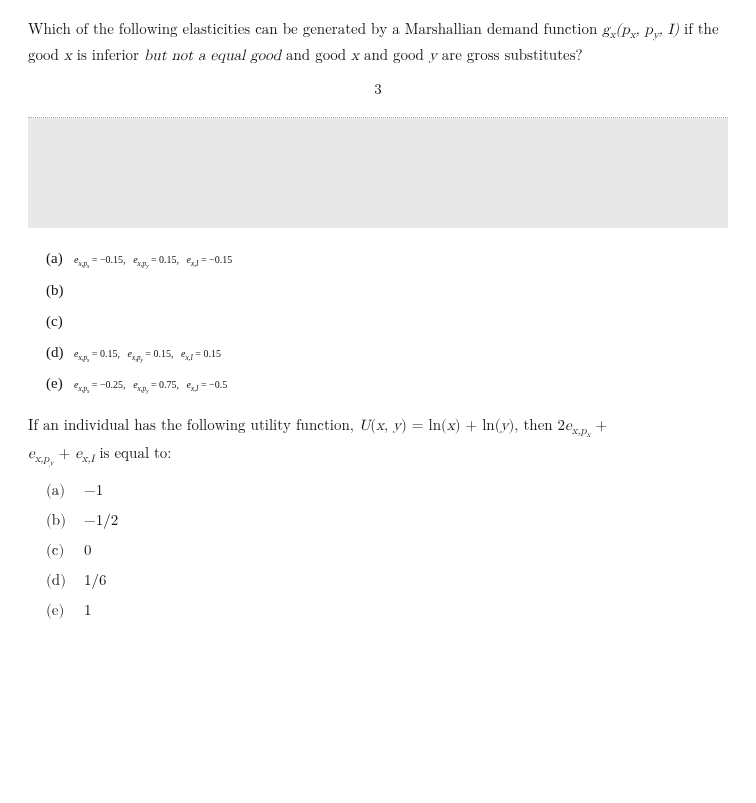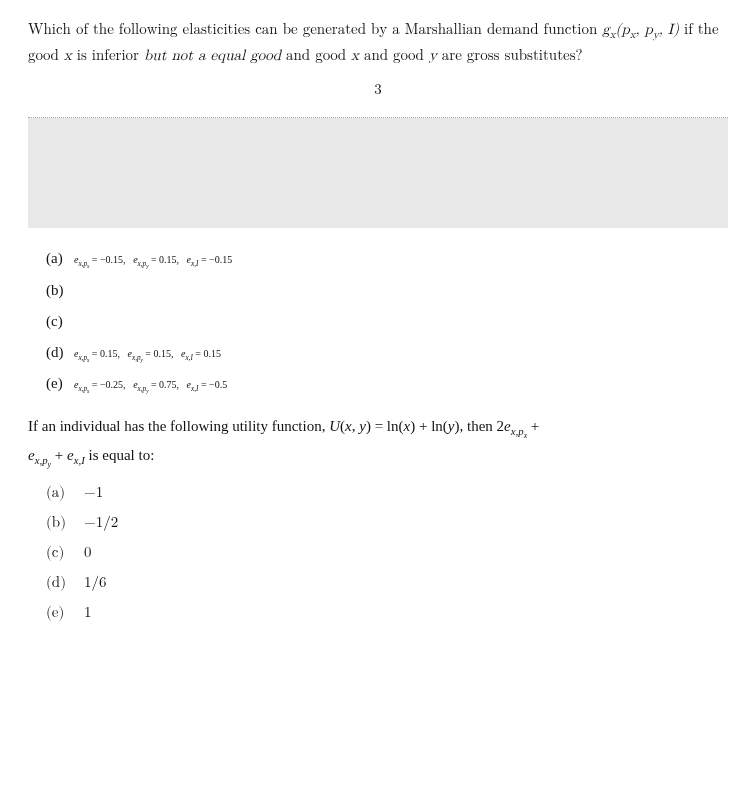--- a/index.html
+++ b/index.html
@@ -55,21 +55,20 @@
       font-family: Liberation Serif, serif;
       font-size: 10px;
     }
     .math {
       font-style: italic;
     }
     .second-question {
       margin-top: 10px;
       margin-bottom: 10px;
       line-height: 1.6;
-      font-family: Liberation Serif, serif;
     }
     sub, sup {
       font-size: 0.72em;
     }
     .q2-answer-choices {
       padding-left: 18px;
     }
     .q2-answer-row {
       margin-bottom: 6px;
       line-height: 1.6;

